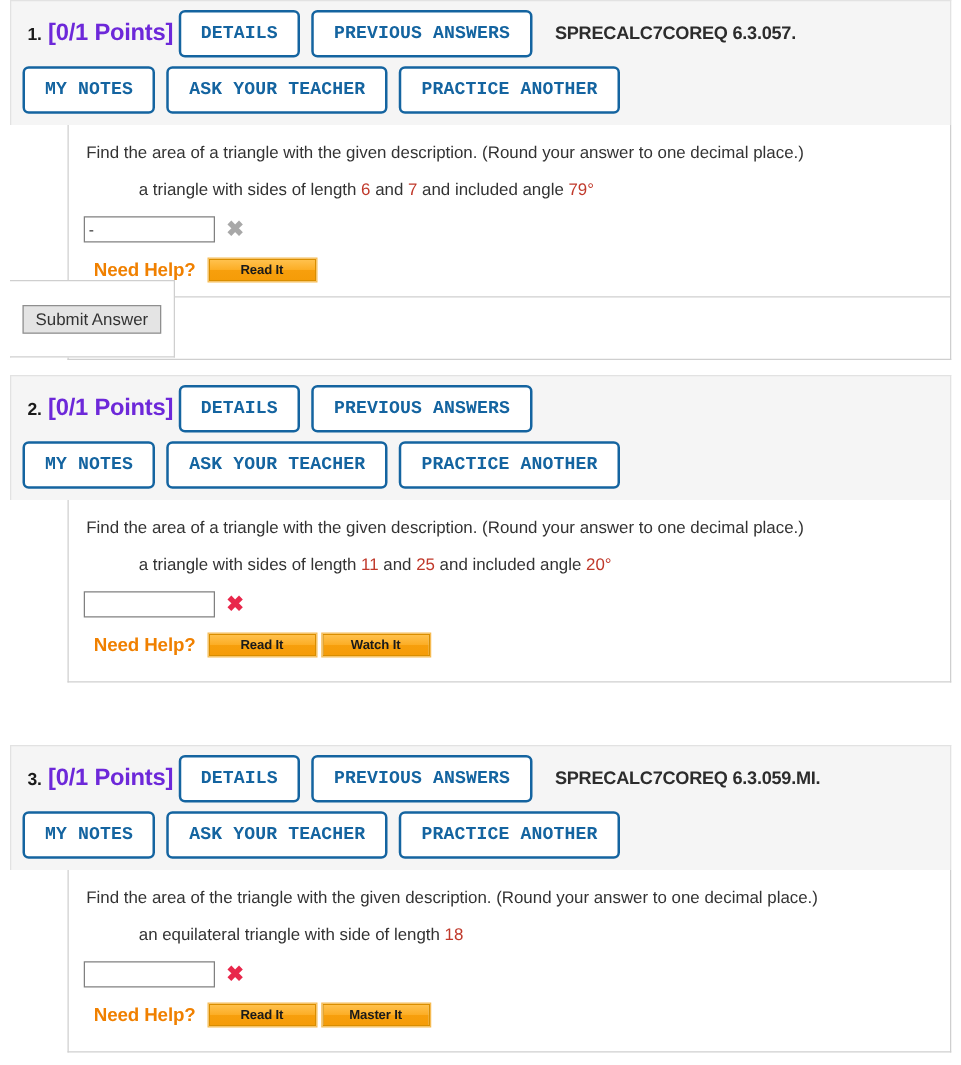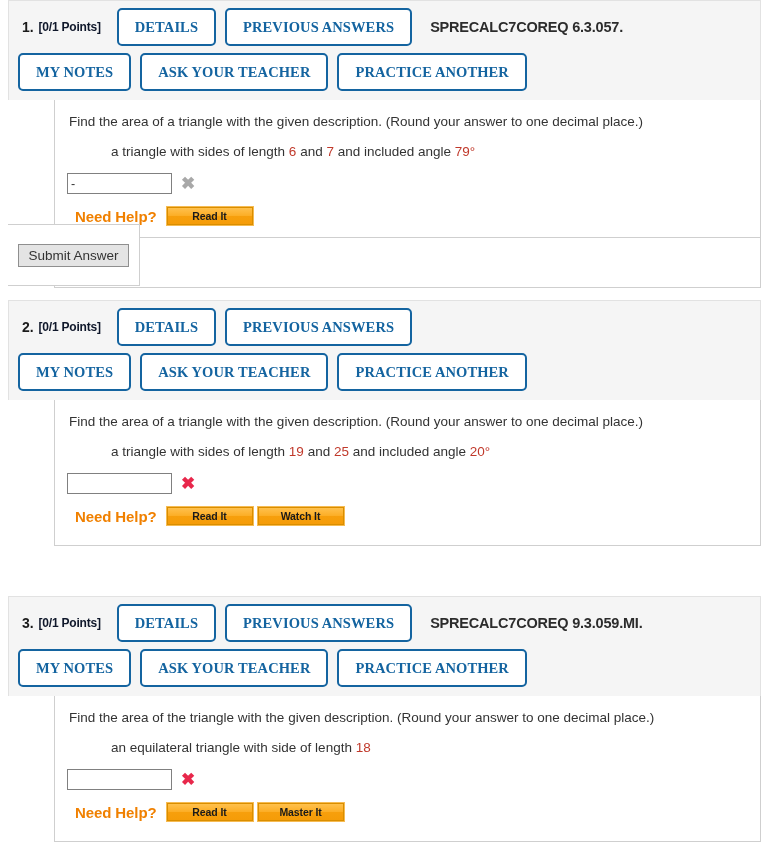--- a/index.html
+++ b/index.html
@@ -31,44 +31,44 @@
   .q-header-row.row2 { margin-top: 7px; padding-left: 9px; }
 
   .q-number {
     font-size: 14px;
     font-weight: bold;
     color: #1a1a1a;
     margin-right: 5px;
     letter-spacing: -0.1px;
   }
   .q-points {
-    font-size: 12px;
-    font-weight: bold;
-    color: #0f172a;
-    margin-right: 16px;
+    font-size: 19px;
+    font-weight: bold;
+    color: #6d28d9;
+    margin-right: 4px;
     letter-spacing: -0.2px;
   }
 
   .btn-outline {
     display: inline-flex;
     align-items: center;
     justify-content: center;
     background: #ffffff;
     border: 2px solid #1464a0;
     border-radius: 5px;
     color: #1464a0;
     font-size: 14.5px;
     font-weight: 600;
     letter-spacing: 0.1px;
     height: 38px;
     padding: 0 16px;
     margin-right: 9px;
     cursor: pointer;
     white-space: nowrap;
-    font-family: Liberation Serif, serif;
+    font-family: Liberation Mono, monospace;
   }
 
   .q-code {
     font-size: 14.5px;
     font-weight: bold;
     color: #2c2c2c;
     margin-left: 9px;
     letter-spacing: -0.2px;
     white-space: nowrap;
   }
@@ -253,21 +253,21 @@
         <div class="q-header-row row2">
           <button class="btn-outline">MY NOTES</button>
           <button class="btn-outline">ASK YOUR TEACHER</button>
           <button class="btn-outline">PRACTICE ANOTHER</button>
         </div>
       </div>
       <div class="q-body">
         <div class="q-gutter"></div>
         <div class="q-content">
           <div class="prompt">Find the area of a triangle with the given description. (Round your answer to one decimal place.)</div>
-          <div class="sub-prompt"><span>a triangle with sides of length </span><span class="num">19</span><span> and </span><span class="num">25</span><span> and included angle </span><span class="num">20°</span></div>
+          <div class="sub-prompt"><span>a triangle with sides of length </span><span class="num">11</span><span> and </span><span class="num">25</span><span> and included angle </span><span class="num">20°</span></div>
           <div class="answer-row">
             <input class="answer-input" type="text" value="" style="">
             <span class="mark red">✖</span>
           </div>
           <div class="help-row">
             <span class="help-label">Need Help?</span>
             <button class="btn-orange">Read It</button>
             <button class="btn-orange">Watch It</button>
           </div>
           <div class="pad-bottom"></div>
@@ -275,21 +275,21 @@
       </div>
     </div>
     <div class="gap"></div>
     <div class="question">
       <div class="q-header">
         <div class="q-header-row">
           <span class="q-number">3.</span>
           <span class="q-points">[0/1 Points]</span>
           <button class="btn-outline">DETAILS</button>
           <button class="btn-outline">PREVIOUS ANSWERS</button>
-          <span class="q-code">SPRECALC7COREQ 9.3.059.MI.</span>
+          <span class="q-code">SPRECALC7COREQ 6.3.059.MI.</span>
         </div>
         <div class="q-header-row row2">
           <button class="btn-outline">MY NOTES</button>
           <button class="btn-outline">ASK YOUR TEACHER</button>
           <button class="btn-outline">PRACTICE ANOTHER</button>
         </div>
       </div>
       <div class="q-body">
         <div class="q-gutter"></div>
         <div class="q-content">

